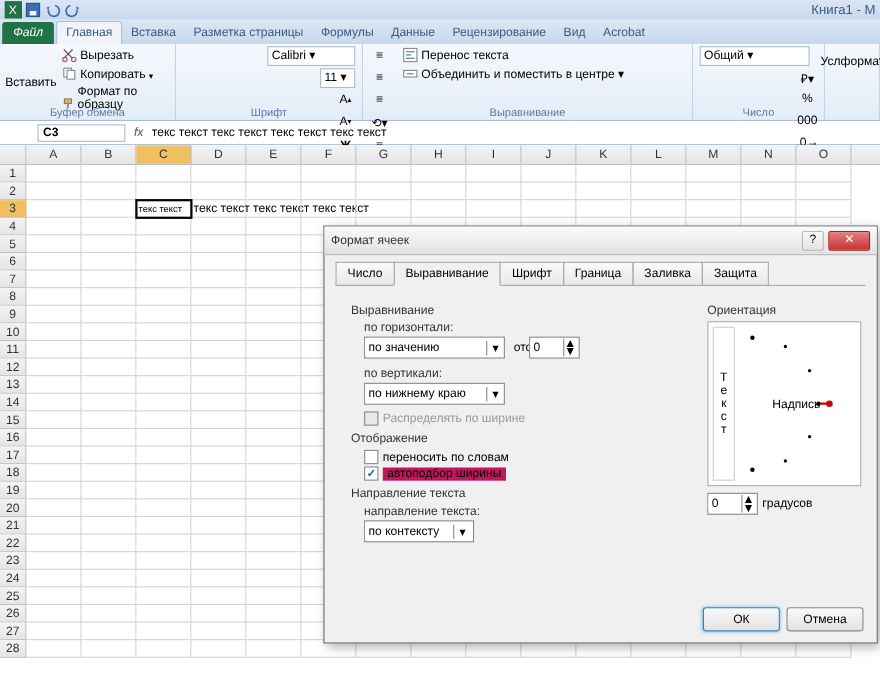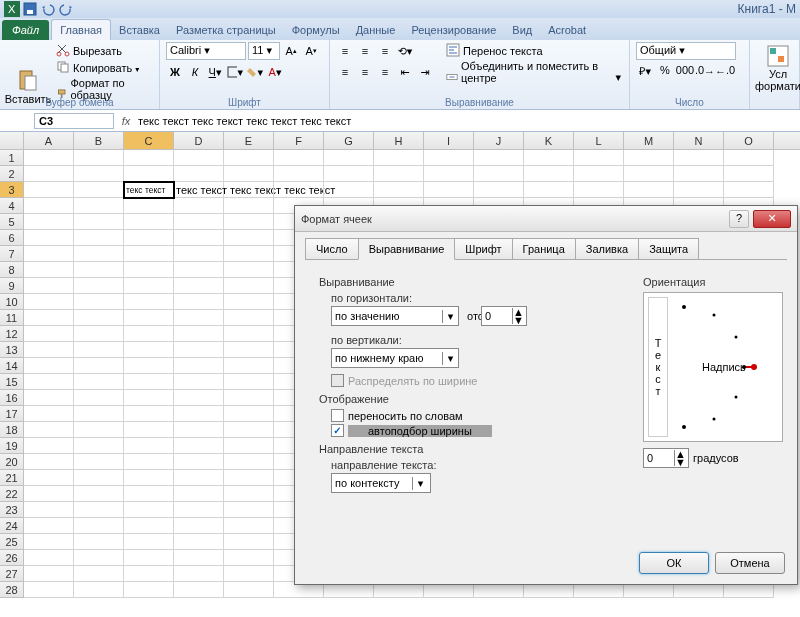--- a/index.html
+++ b/index.html
@@ -15,26 +15,26 @@
 .tabs { height: 22px; background: linear-gradient(#dbe6f4, #c8d8ed); display: flex; align-items: flex-end; padding-left: 2px; }
 .file-tab { background: #217346; color: #fff; padding: 4px 10px; border-radius: 3px 3px 0 0; margin-right: 2px; font-style: italic; }
 .tab { padding: 4px 8px; color: #3b5a82; cursor: pointer; }
 .tab.active { background: #f1f5fb; border: 1px solid #a9bdd6; border-bottom: none; border-radius: 3px 3px 0 0; }
 
 
 .ribbon { height: 70px; background: linear-gradient(#f5f9fd, #e4ecf7); border-bottom: 1px solid #a9bdd6; display: flex; }
 .group { border-right: 1px solid #c4d4e8; padding: 2px 6px; display: flex; flex-direction: column; position: relative; }
 .group-label { position: absolute; bottom: 1px; left: 0; right: 0; text-align: center; color: #5a7aa6; font-size: 10px; }
 .group-body { flex: 1; display: flex; gap: 4px; }
-.big-btn { display: flex; flex-direction: column; align-items: center; justify-content: flex-end; width: 44px; padding: 2px; }
+.big-btn { display: flex; flex-direction: row; align-items: center; justify-content: center; width: 44px; padding: 2px; }
 .big-btn .ico { width: 24px; height: 24px; }
 .small-btns { display: flex; flex-direction: column; gap: 1px; }
 .small-btn { display: flex; align-items: flex-end; gap: 3px; padding: 1px 2px; }
 .small-btn .ico { width: 14px; height: 14px; }
-.font-row { display: flex; gap: 2px; align-items: center; }
+.font-row { display: flex; gap: 2px; align-items: flex-end; flex-direction: column; }
 .font-select { border: 1px solid #abc; background: #fff; padding: 1px 3px; height: 18px; }
 .mini-btn { width: 18px; height: 18px; border: 1px solid transparent; display: inline-flex; align-items: center; justify-content: center; }
 .ico svg { width: 100%; height: 100%; }
 
 
 .formula-bar { height: 22px; border-bottom: 1px solid #a9bdd6; display: flex; align-items: center; background: #fff; }
 .name-box { width: 80px; border: 1px solid #abc; margin: 2px 4px; padding: 1px 4px; margin-left: 34px; font-weight: bold; }
 .fx { width: 16px; color: #555; font-style: italic; text-align: center; }
 .formula-input { flex: 1; padding: 1px 4px; border: none; }
 
@@ -835,21 +835,21 @@
           <span style="color:#999">Распределять по ширине</span>
         </div>
 
       <div class="fieldset-label">Отображение</div>
       <div class="chk-row">
           <div class="chk"></div>
           <span>переносить по словам</span>
         </div>
       <div class="chk-row">
           <div class="chk checked"></div>
-          <span style="background:#a3a3a3;padding:0 20px">автоподбор ширины</span>
+          <span style="background:#be185d;padding:0 4px">автоподбор ширины</span>
         </div>
 
       <div class="fieldset-label">Направление текста</div>
       <div class="sub-label">направление текста:</div>
       <div class="sel-wrap" style="width:100px">
           <input style="width: 80px;" readonly="" value="по контексту">
           <div class="dd">▾</div>
         </div>
     </div>
 

